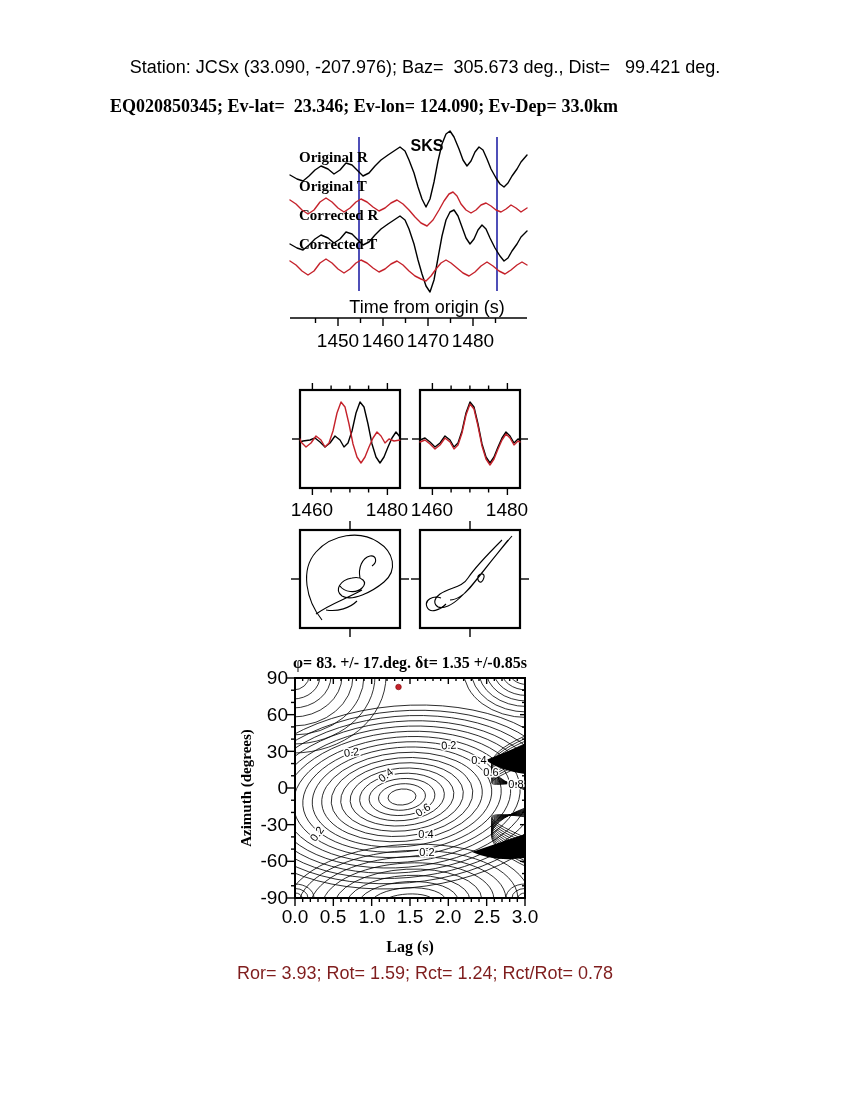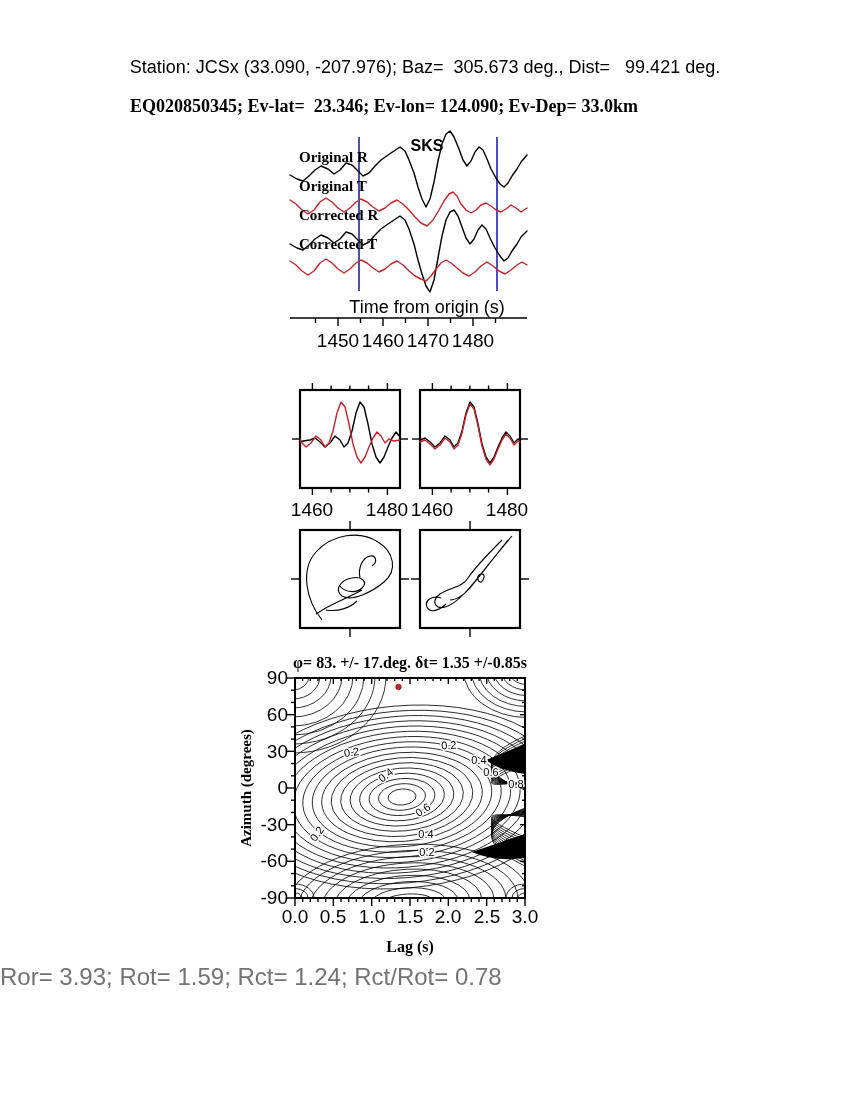--- a/index.html
+++ b/index.html
@@ -1,21 +1,21 @@
 <!DOCTYPE html>
 <html><head>
 <meta charset="utf-8">
 <style>
   html,body{margin:0;padding:0;background:#fff;}
   body{width:850px;height:1100px;position:relative;font-family:"Liberation Sans",sans-serif;}
   .abs{position:absolute;}
   .title1{left:0;top:57px;width:850px;text-align:center;font-size:18px;color:#000;white-space:pre;}
   .title2{left:0;top:96px;width:728px;text-align:center;font-size:18px;font-weight:bold;
-          font-family:"Liberation Serif",serif;color:#000;white-space:pre;padding-left:20px;}
-  .stats{left:0;top:963px;width:850px;font-size:24px;color:#737373;white-space:pre;}
+          font-family:"Liberation Serif",serif;color:#000;white-space:pre;}
+  .stats{left:0;top:963px;width:850px;text-align:center;font-size:18px;color:#7f1d1d;white-space:pre;}
   svg{position:absolute;left:0;top:0;}
   svg text{fill:#000;}
   .sans19{font:19px "Liberation Sans",sans-serif;}
   .sans18{font:18px "Liberation Sans",sans-serif;}
   .serifb15{font:bold 15px "Liberation Serif",serif;}
   .serifb16{font:bold 16px "Liberation Serif",serif;}
   .phase{font:bold 16px "Liberation Sans",sans-serif;}
   .clabel{font:11px "Liberation Sans",sans-serif;paint-order:stroke;stroke:#fff;stroke-width:3px;text-anchor:middle;}
   .trace{fill:none;stroke-width:1.4;stroke-linejoin:round;stroke-linecap:round;}
   .box{fill:none;stroke:#000;stroke-width:2.2;}

